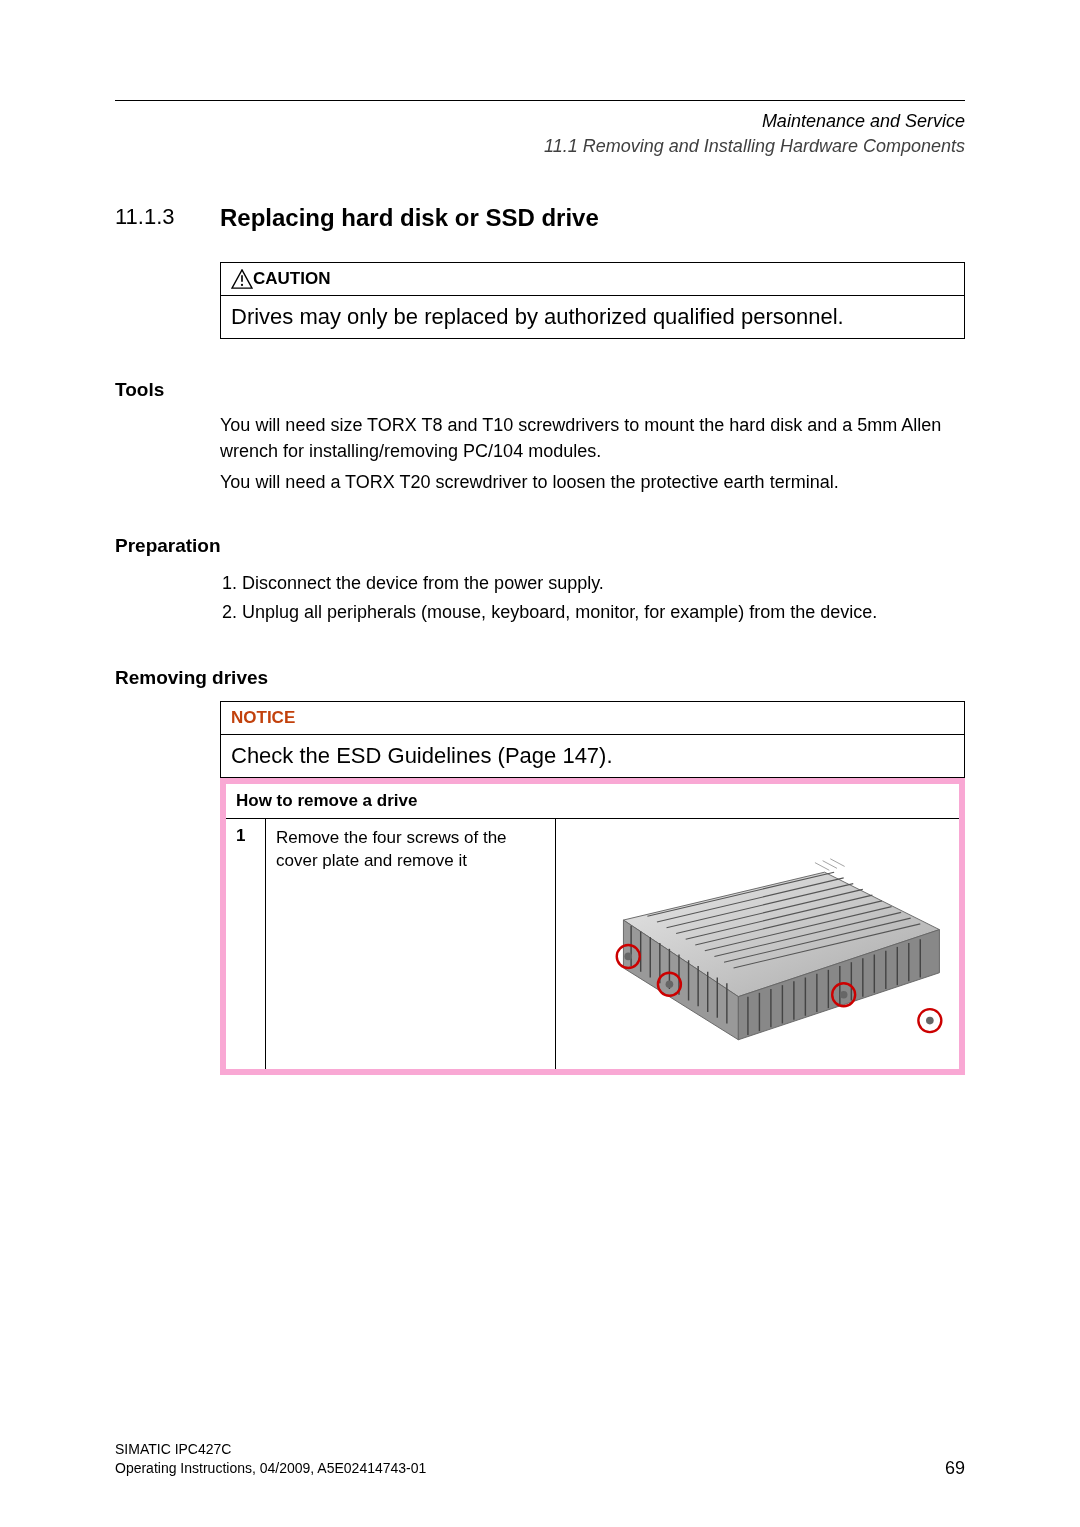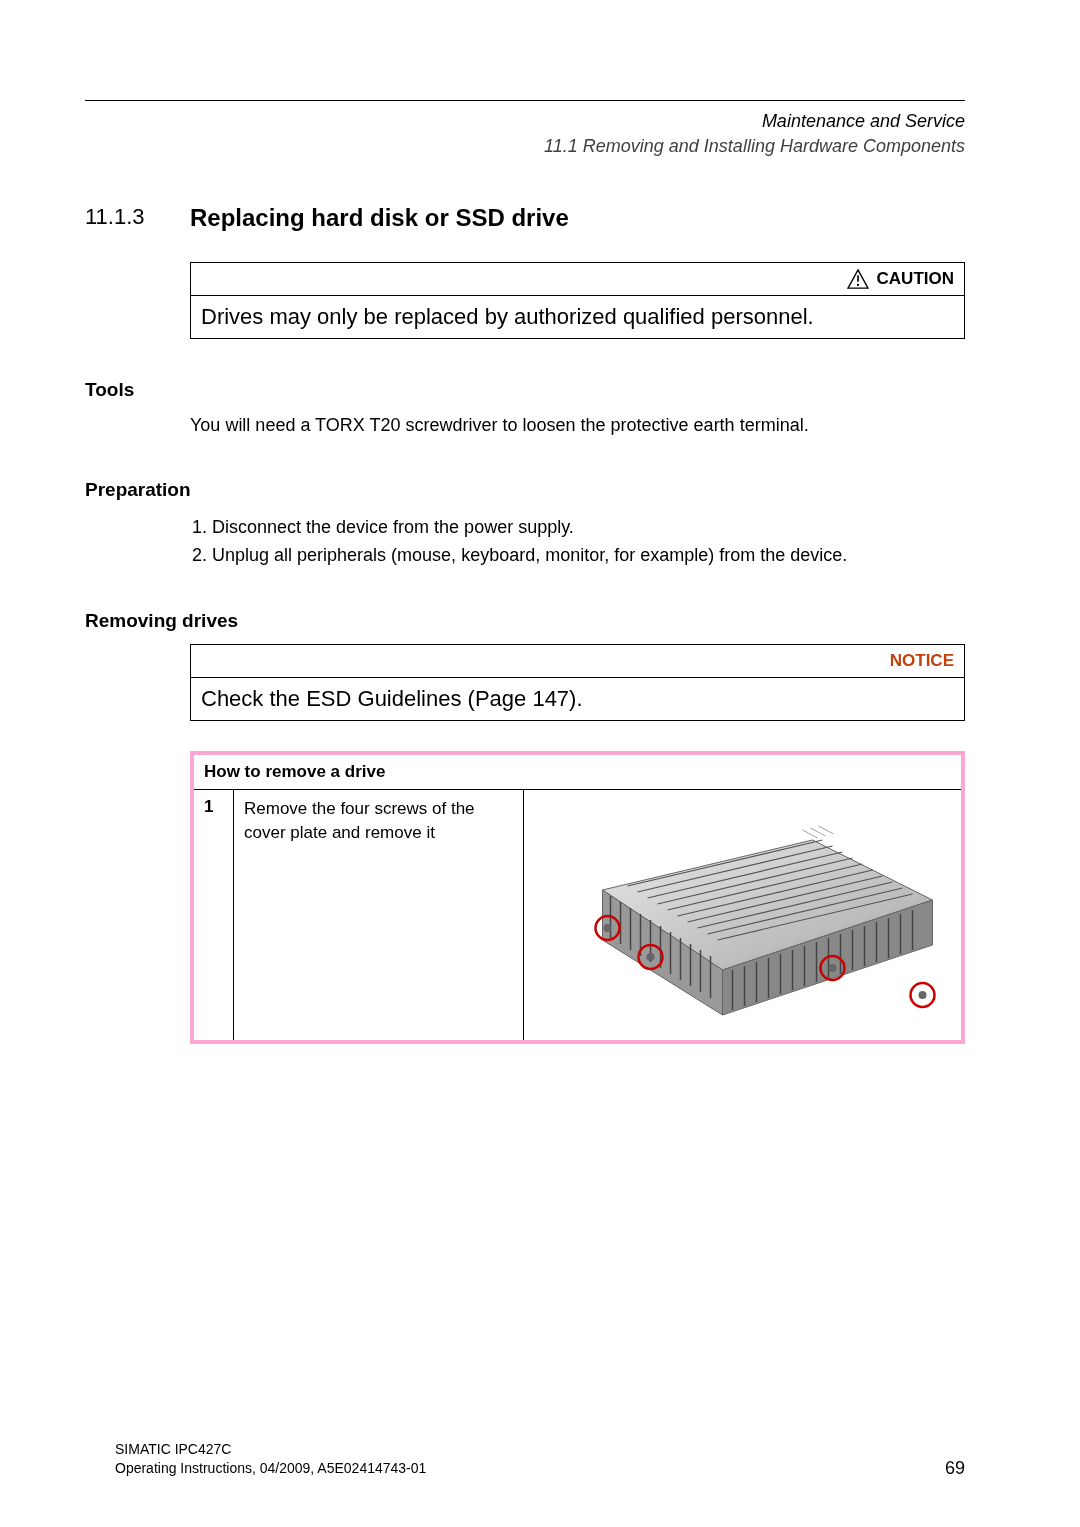--- a/index.html
+++ b/index.html
@@ -10,21 +10,21 @@
     body {
       font-family: Arial, Helvetica, sans-serif;
       background: #fff;
       width: 1080px;
       height: 1527px;
       position: relative;
       font-size: 18px;
       color: #000;
     }
     .page {
-      padding: 100px 115px 40px 85px;
+      padding: 100px 115px 40px 115px;
     }
     .header-line {
       border-top: 1.5px solid #000;
       margin-bottom: 8px;
     }
     .header-text {
       text-align: right;
       font-style: italic;
       font-size: 18px;
       line-height: 1.4;
@@ -51,22 +51,20 @@
     }
     .callout-box {
       margin-left: 105px;
       border: 1px solid #000;
     }
     .callout-header {
       display: flex;
       align-items: center;
       border-bottom: 1px solid #000;
       padding: 6px 10px;
-      gap: 8px;
-      justify-content: flex-end;
     }
     .callout-header-text {
       font-weight: bold;
       font-size: 17px;
     }
     .callout-body {
       padding: 8px 10px;
       font-size: 22px;
     }
     .warning-icon {
@@ -91,22 +89,21 @@
       font-size: 18px;
       line-height: 1.6;
     }
     .notice-header-text {
       font-weight: bold;
       font-size: 17px;
       color: #c2410c;
     }
     .table-container {
       margin-left: 105px;
-      margin-top: 30px;
-      border: 4px solid #f9a8d4;
+      border: 6px solid #f9a8d4;
     }
     .table-header {
       border-bottom: 1px solid #000;
       padding: 7px 10px;
       font-weight: bold;
       font-size: 17px;
     }
     .table-row {
       display: flex;
     }
@@ -174,20 +171,21 @@
         <polygon points="12,1 23,21 1,21" fill="none" stroke="#000" stroke-width="1.5"></polygon>
         <line x1="12" y1="7" x2="12" y2="14" stroke="#000" stroke-width="1.8"></line>
         <circle cx="12" cy="17.5" r="1.2" fill="#000"></circle>
       </svg>
       <span class="callout-header-text">CAUTION</span>
     </div>
     <div class="callout-body">Drives may only be replaced by authorized qualified personnel.</div>
   </div>
 
   <div class="subsection-heading">Tools</div>
+  <p class="body-text">You will need size TORX T8 and T10 screwdrivers to mount the hard disk and a 5mm Allen wrench for installing/removing PC/104 modules.</p>
   <p class="body-text">You will need a TORX T20 screwdriver to loosen the protective earth terminal.</p>
 
   <div class="subsection-heading">Preparation</div>
   <ol class="ordered-list">
     <li>Disconnect the device from the power supply.</li>
     <li>Unplug all peripherals (mouse, keyboard, monitor, for example) from the device.</li>
   </ol>
 
   <div class="subsection-heading">Removing drives</div>
 

